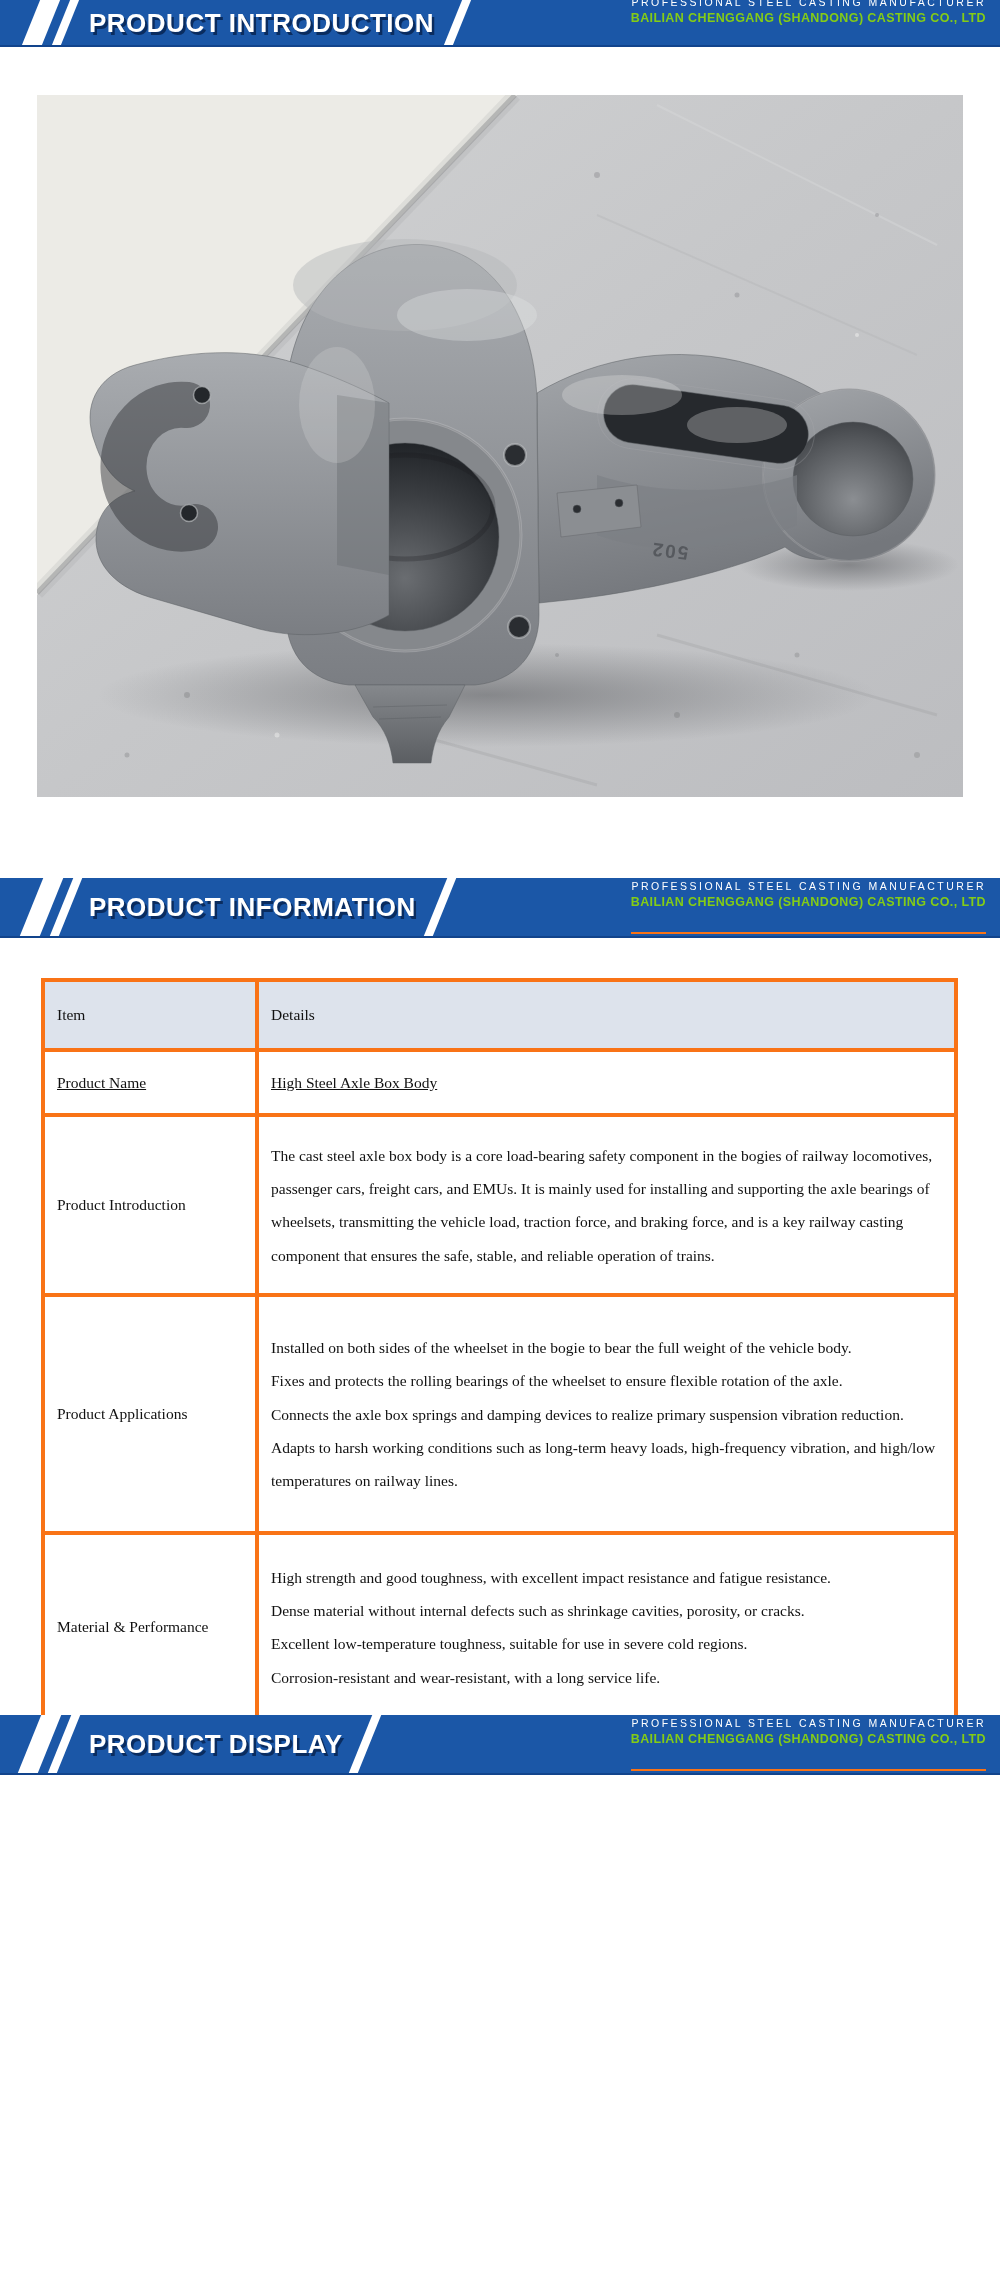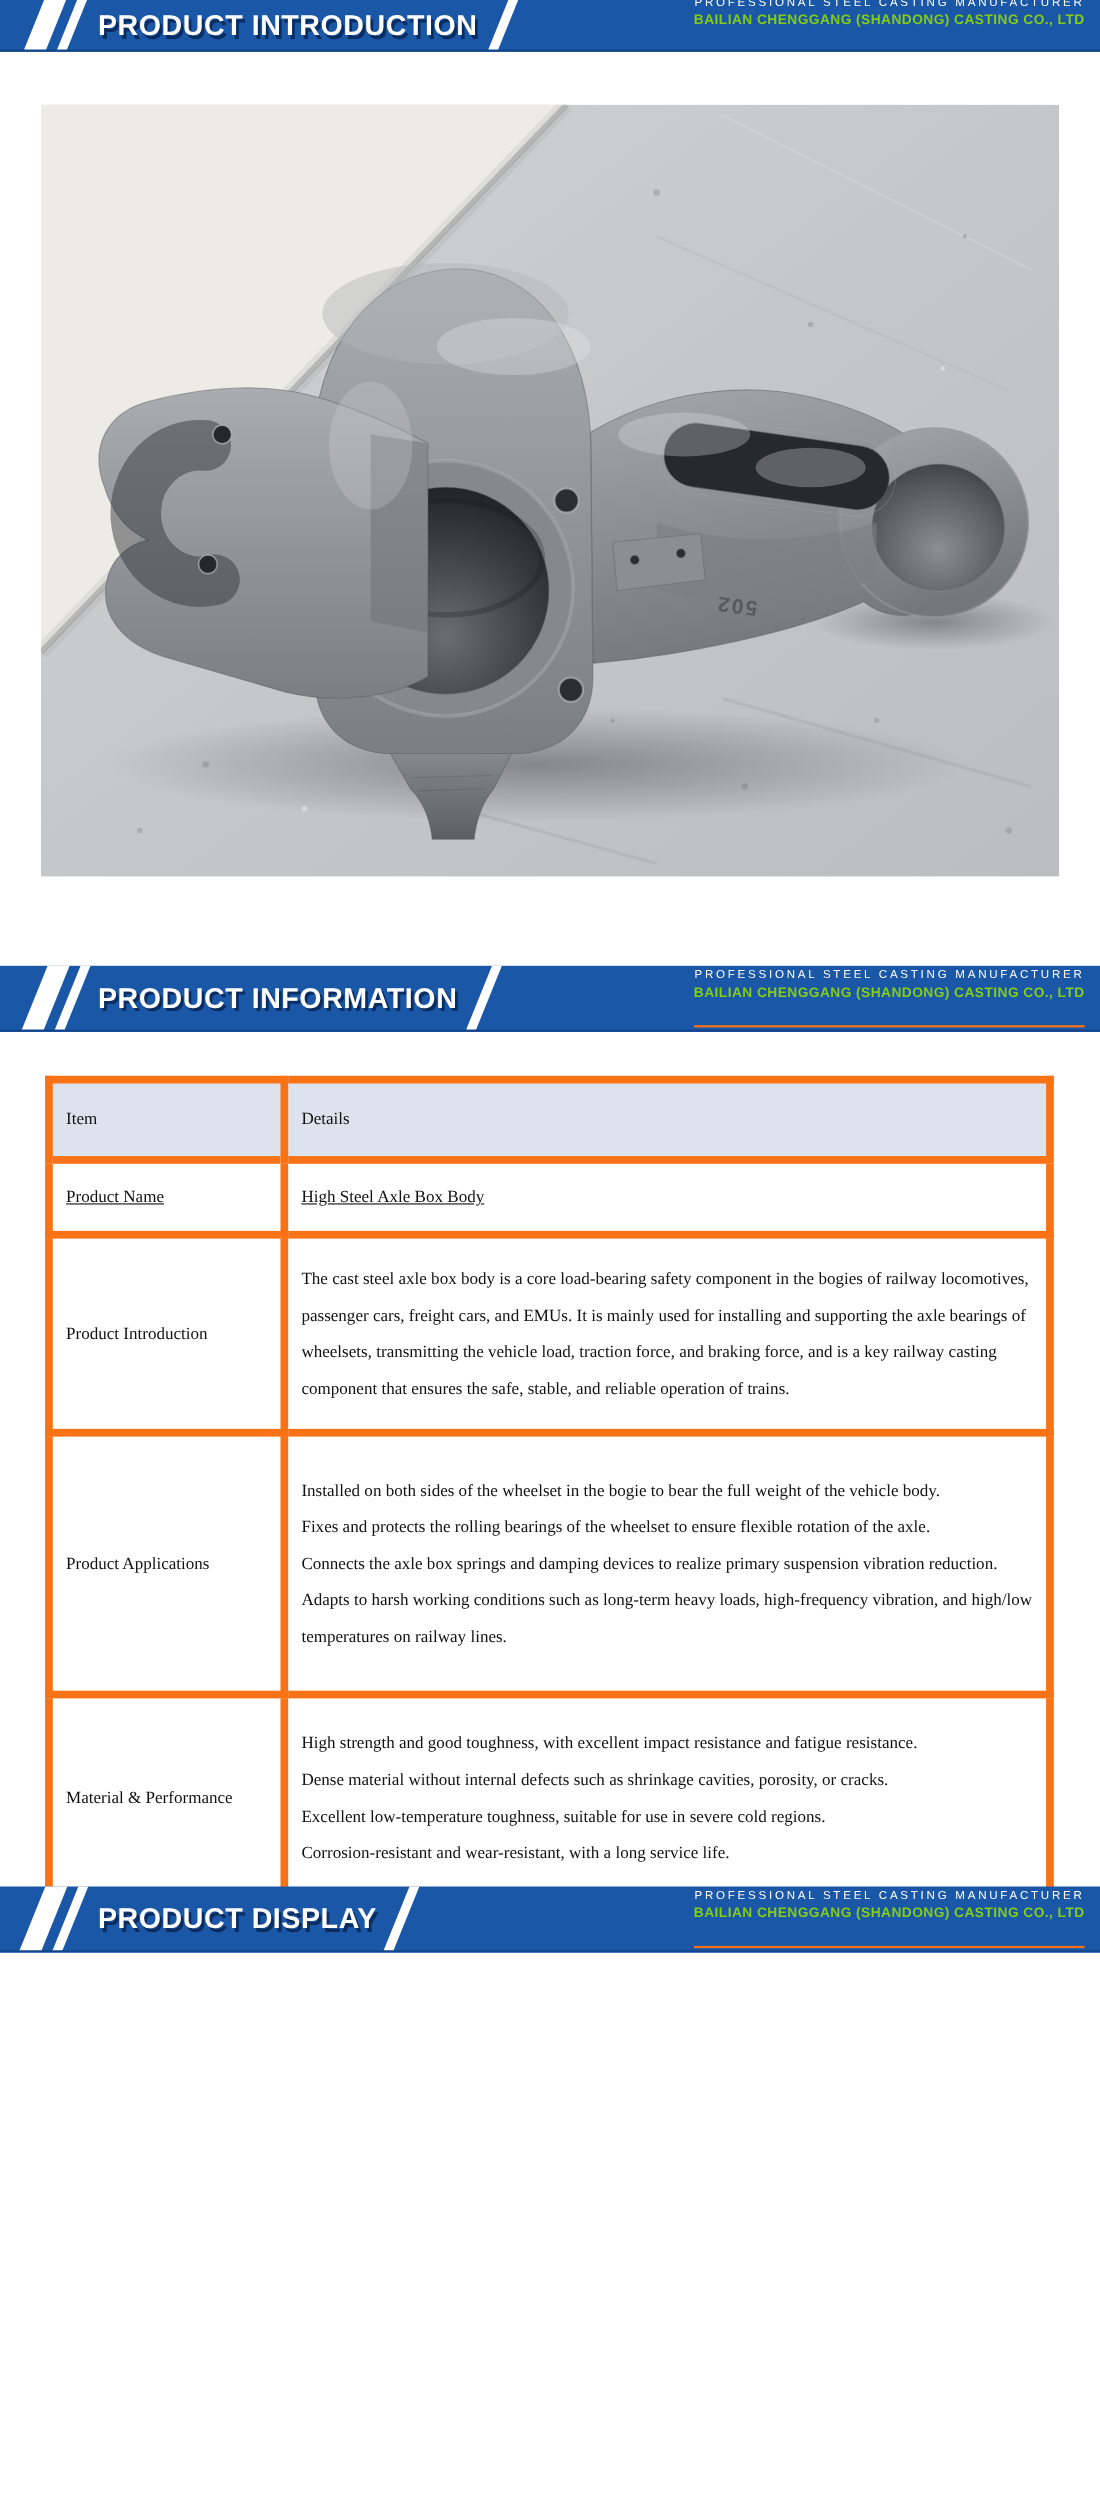--- a/index.html
+++ b/index.html
@@ -31,21 +31,21 @@
   .photo-left{left:38px;top:1832px;width:442px;height:383px;border-radius:12px;
               box-shadow:0 14px 18px -5px rgba(0,0,0,.33);}
   .photo-right{left:518px;top:1832px;width:447px;height:383px;border-radius:12px;
                box-shadow:0 14px 18px -5px rgba(0,0,0,.33);}
   .photo svg{display:block;}
 
   
   .table-wrap{position:absolute;left:41px;top:978px;width:917px;}
   table.info{border-collapse:collapse;width:100%;table-layout:fixed;
              font-family:"Liberation Serif",serif;color:#111111;}
-  table.info td,table.info th{border:7px solid #f97316;padding:14px 12px;text-align:left;
+  table.info td,table.info th{border:4px solid #f97316;padding:14px 12px;text-align:left;
              vertical-align:middle;font-weight:normal;font-size:15.5px;}
   table.info tr.head th{background:#dde3ec;height:38px;border-bottom:3px solid #3a3a3a;}
   table.info{border:2px solid #3a3a3a;}
   td.item-cell{padding-left:8px;}
   td.details-cell{white-space:pre-line;line-height:2.15;padding-right:14px;}
   tr.r-name{height:44px;text-decoration:underline;}
   tr.r-intro{height:180px;}
   tr.r-apps{height:238px;}
   tr.r-mat{height:188px;}
 </style>

